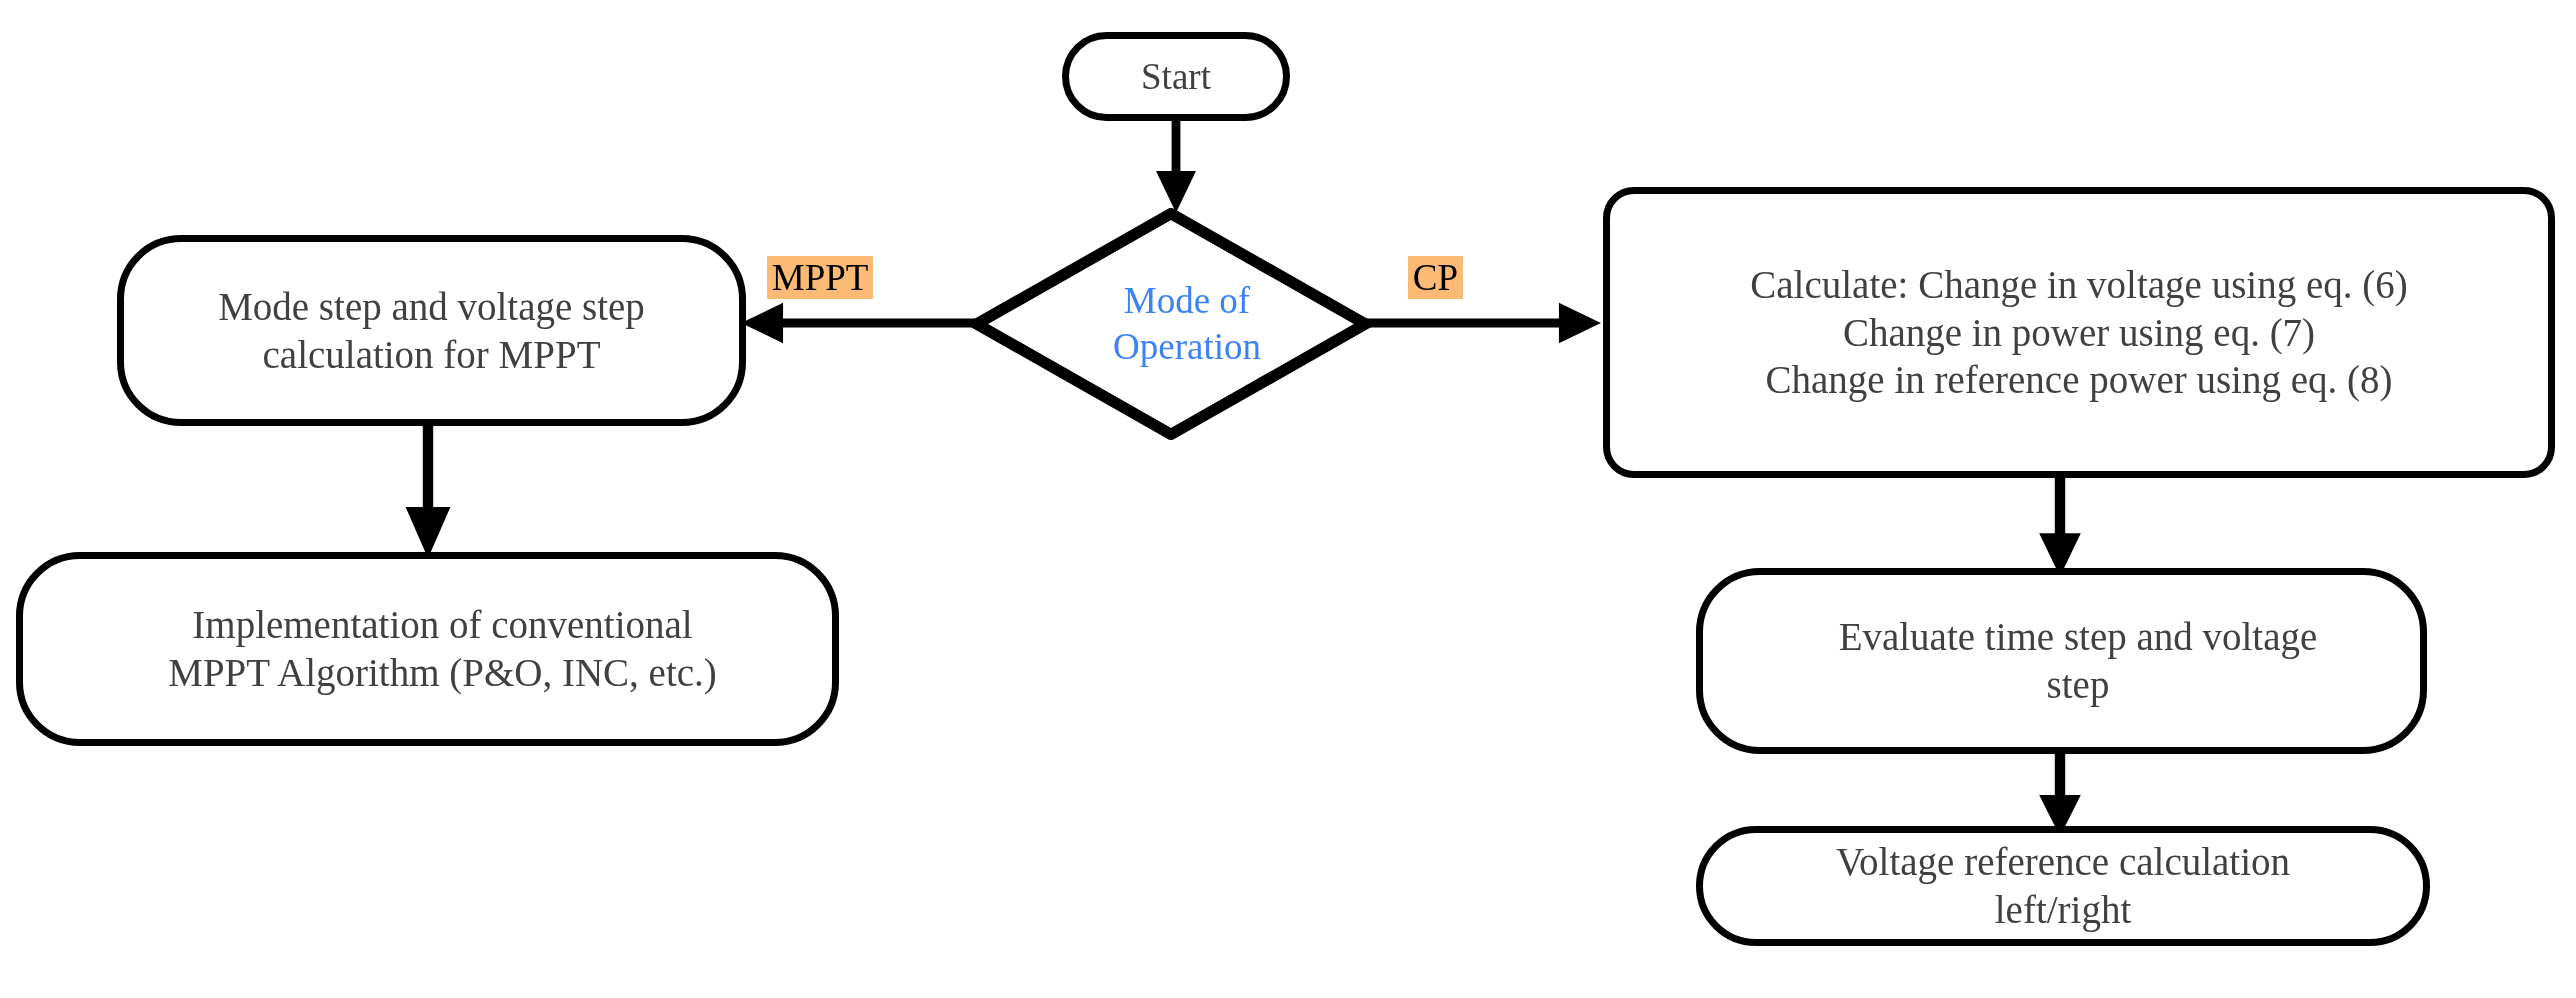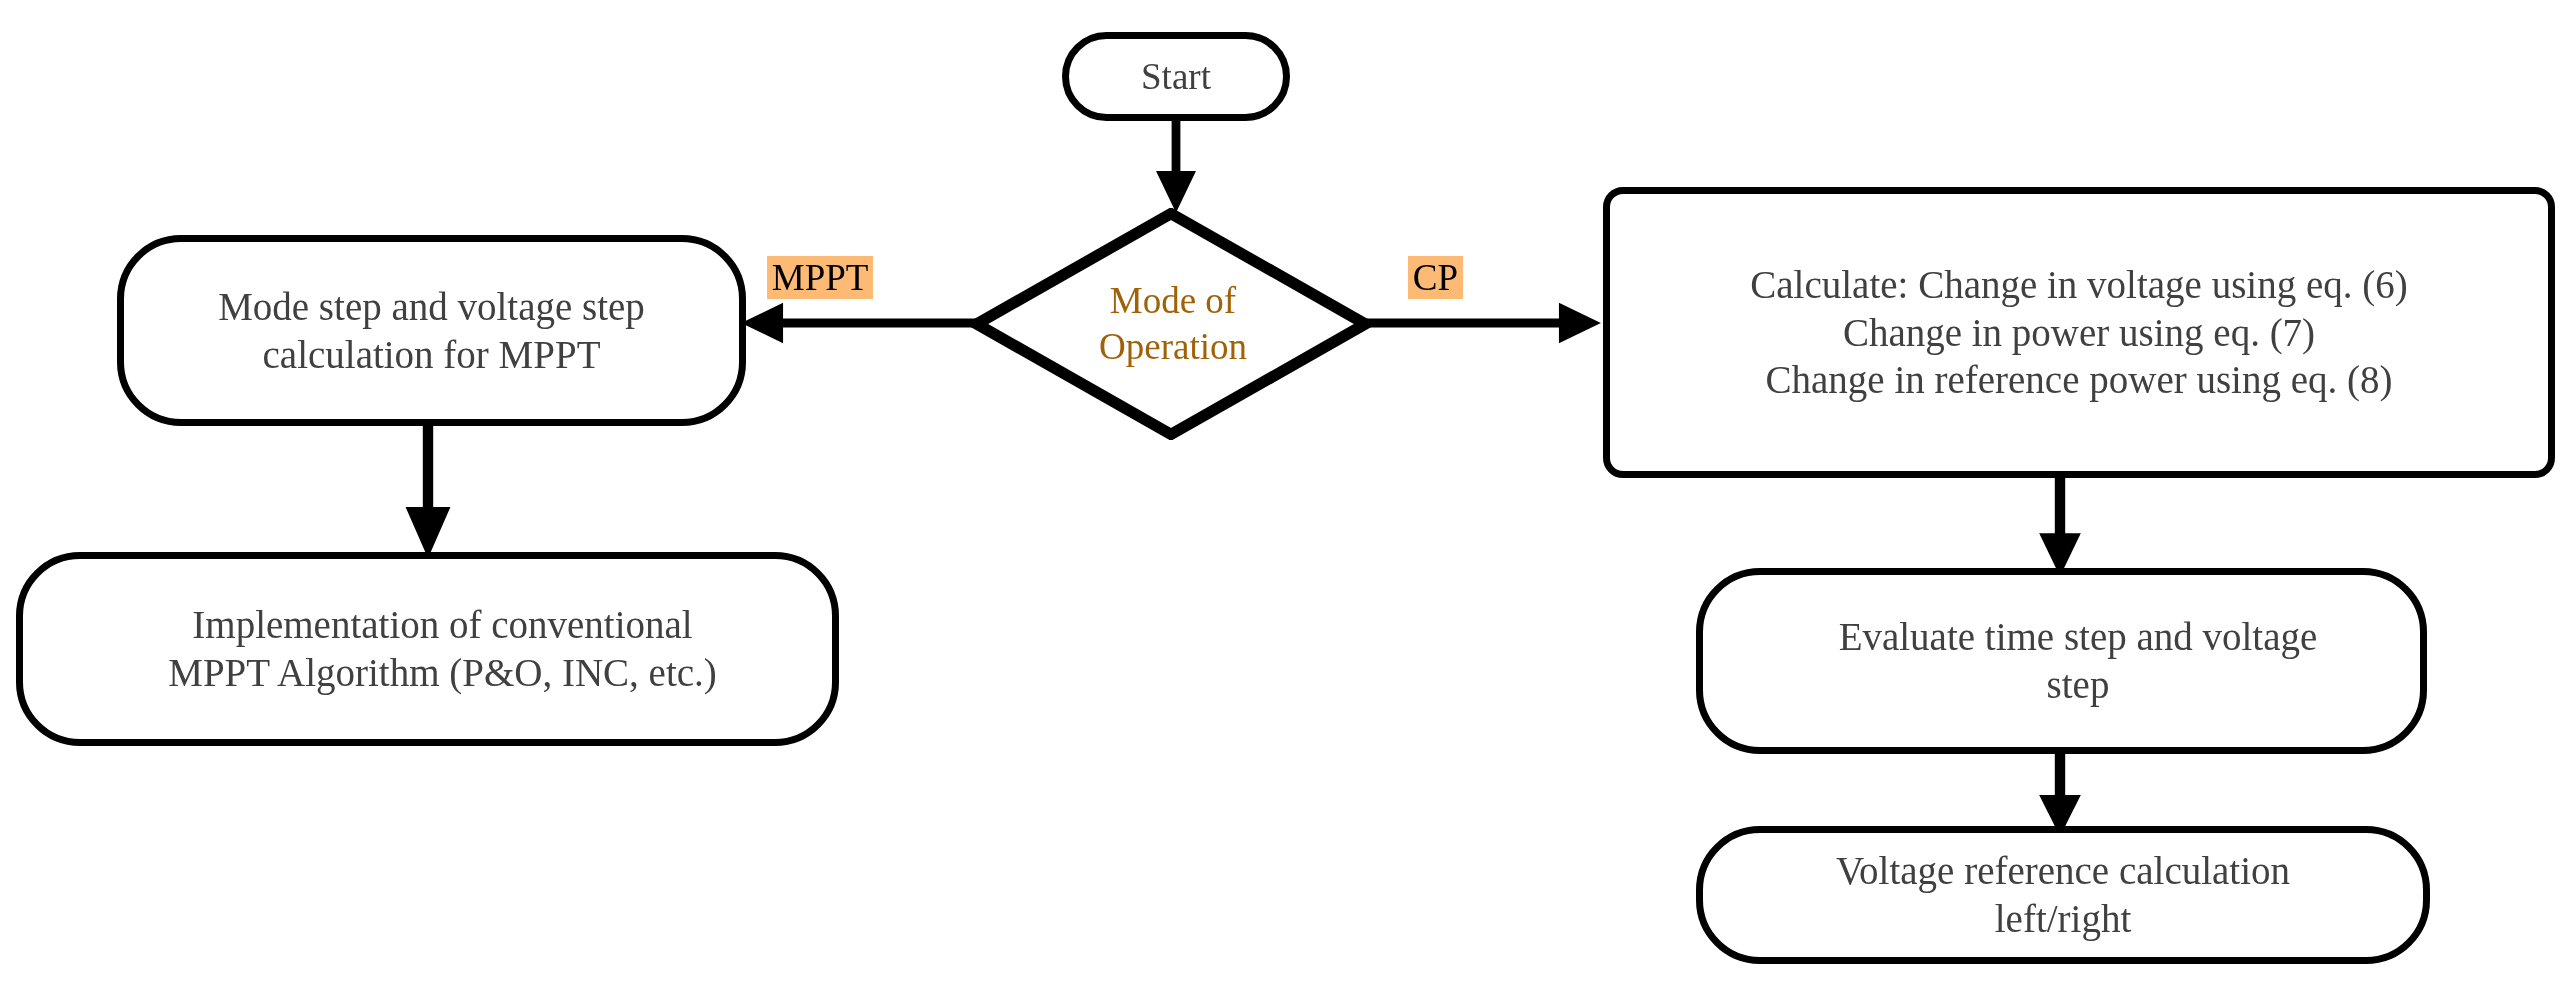--- a/index.html
+++ b/index.html
@@ -52,61 +52,61 @@
   #node-mppt-impl {
     left: 16px;  top: 552px;
     width: 823px; height: 194px;
     border-radius: 64px;
     font-size: 39px;
     padding-left: 30px;
   }
   #node-cp-calc {
     left: 1603px;  top: 187px;
     width: 952px; height: 291px;
-    border-radius: 20px;
+    border-radius: 31px;
     font-size: 39px;
   }
   #node-cp-eval {
     left: 1696px;  top: 568px;
     width: 731px; height: 186px;
     border-radius: 64px;
     font-size: 39px;
     padding-left: 33px;
   }
   #node-cp-vref {
     left: 1696px;  top: 826px;
-    width: 734px; height: 138px;
+    width: 734px; height: 120px;
     border-radius: 64px;
     font-size: 39px;
   }
   
   #node-decision {
     position: absolute;
     left: 971px;  top: 208px;
     width: 400px; height: 232px;
     z-index: 3;
   }
   #node-decision svg {
     position: absolute;
     left: 0; top: 0;
     width: 100%; height: 100%;
     display: block;
   }
   #node-decision .diamond-label {
     position: absolute;
-    left: 2px; top: 0;
+    left: 16px; top: 0;
     width: 100%; height: 100%;
     display: flex;
     align-items: center;
     justify-content: center;
     text-align: center;
     font-size: 37px;
     line-height: 1.25;
     white-space: pre-line;
-    color: #a16207;
+    color: #3b82f6;
   }
   
   .connector {
     position: absolute;
     z-index: 1;
   }
   .connector svg { display: block; overflow: visible; }
   
   .edge-label {
     position: absolute;

